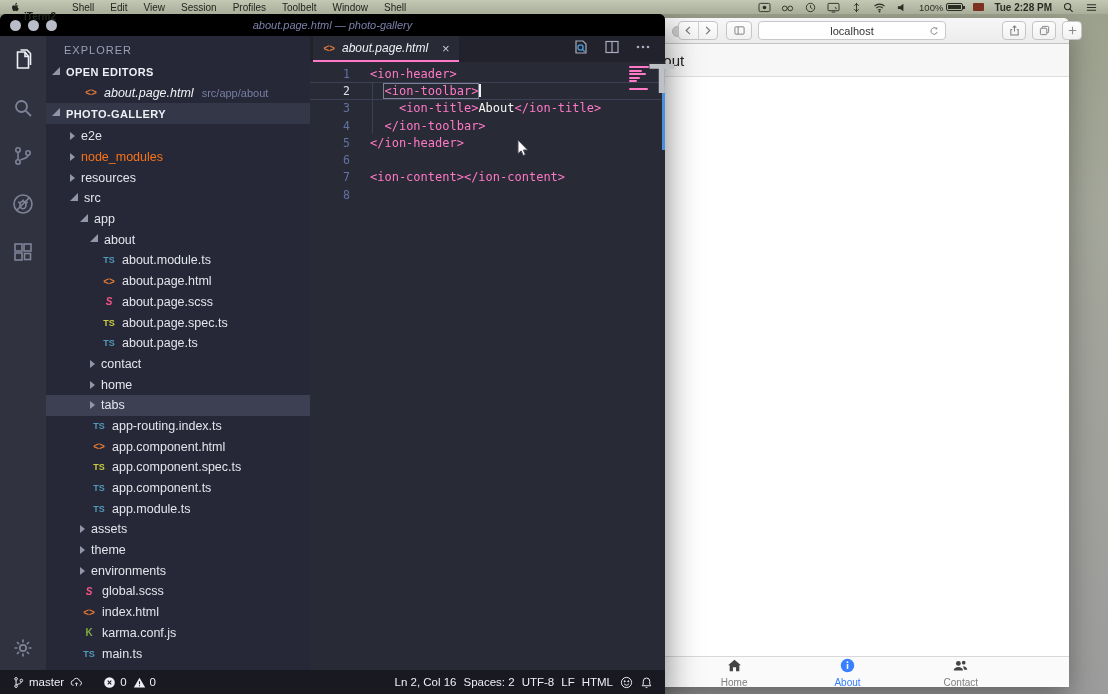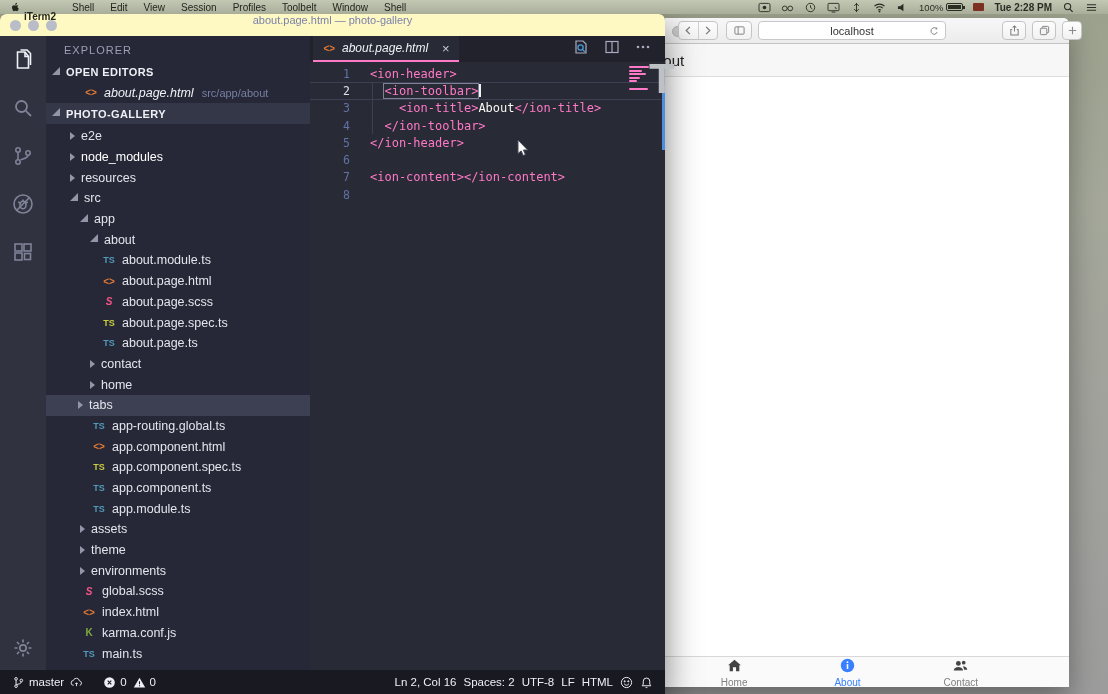--- a/index.html
+++ b/index.html
@@ -22,22 +22,22 @@
   .battery-shape { width:17px; height:8px; border:1px solid #2a2d23; border-radius:2px; position:relative; }
   .battery-shape::after { content:""; position:absolute; right:-3px; top:2px; width:2px; height:3px; background:#2a2d23; }
   .battery-fill { position:absolute; inset:1px; background:#2a2d23; }
   .lang-flag { width:11px; height:8px; background:#7d2f22; border-radius:1px; }
   .mb-time { font-size:10px; font-weight:bold; white-space:nowrap; }
 
   
   #vscode { position:absolute; left:0; top:14px; width:665px; height:680px;
     background:#282a36; border-radius:6px 6px 0 0; box-shadow:0 14px 34px rgba(0,0,0,.5);
     z-index:10; display:flex; flex-direction:column; }
-  .vs-titlebar { height:22px; background:#fef9c3; border-radius:6px 6px 0 0;
-    display:flex; align-items:flex-start; position:relative; flex:none; }
+  .vs-titlebar { height:22px; background:#000000; border-radius:6px 6px 0 0;
+    display:flex; align-items:center; position:relative; flex:none;font-style:italic; }
   .tl-group { position:absolute; left:10px; top:6px; display:flex; gap:7px; }
   .tl { width:11px; height:11px; border-radius:50%; background:#b9bdc7; }
   .vs-title { margin:0 auto; font-size:11px; color:#7b81ab; }
 
   .vs-body { flex:1; display:flex; min-height:0; }
   .activitybar { width:46px; background:#30323f; display:flex; flex-direction:column;
     align-items:center; padding-top:12px; gap:24px; position:relative; flex:none; }
   .ab-icon { width:24px; height:24px; color:#7e8398; }
   .ab-icon svg { width:24px; height:24px; }
   .ab-icon.active { color:#eef0f6; }
@@ -50,21 +50,21 @@
   .section-head { height:20px; display:flex; align-items:center; padding-left:6px;
     font-weight:bold; font-size:11px; color:#eef0f5; letter-spacing:.4px; flex:none; }
   .section-head.project { background:#343748; height:21px; }
   .oe-item { height:21px; display:flex; align-items:center; padding-left:36px; flex:none; }
   .oe-name { font-style:italic; color:#f0f1f6; }
   .oe-detail { color:#787fa3; font-size:11px; margin-left:8px; }
   .tree { flex:1; padding-top:2px; overflow:hidden; }
   .row { height:20.7px; display:flex; align-items:center; white-space:nowrap; }
   .row.selected { background:#3d4053; }
   .row .nm { color:#e3e5ec; }
-  .row.dimmed .nm { color:#ffffff; }
+  .row.dimmed .nm { color:#f97316; }
   .tw { display:inline-block; width:0; height:0; margin-right:6px; flex:none; }
   .tw.col { border-top:4px solid transparent; border-bottom:4px solid transparent; border-left:5px solid #9296a8; }
   .tw.exp { border:4.5px solid transparent; border-bottom-color:#9296a8; border-right-color:#9296a8; margin-top:-3px; }
   .fi { width:18px; text-align:center; margin-right:4px; font-weight:bold; font-size:9px; flex:none; }
 
   .editor-col { flex:1; display:flex; flex-direction:column; background:#282a36; min-width:0; position:relative; }
   .tabbar { height:26px; background:#21222c; display:flex; align-items:center; flex:none; }
   .tab { height:26px; margin-left:3px; padding:0 9px; display:flex; align-items:center; gap:6px;
     background:#282a36; border-bottom:2px solid #ff79c6; font-size:12px; color:#f1f2f7; font-style:italic; }
   .tab .fi { width:14px; margin-right:0; }
@@ -386,27 +386,27 @@
               <span class="nm">about.page.ts</span>
             </div>
             <div class="row" style="padding-left: 44px;">
               <span class="tw col"></span>
               <span class="nm">contact</span>
             </div>
             <div class="row" style="padding-left: 44px;">
               <span class="tw col"></span>
               <span class="nm">home</span>
             </div>
-            <div class="row selected" style="padding-left: 32px; text-align: right;">
+            <div class="row selected" style="padding-left: 44px; text-align: right;">
               <span class="tw col"></span>
               <span class="nm">tabs</span>
             </div>
             <div class="row" style="padding-left: 44px;">
               <span class="fi" style="color: rgb(81, 154, 186); font-size: 9px;">TS</span>
-              <span class="nm">app-routing.global.ts</span>
+              <span class="nm">app-routing.index.ts</span>
             </div>
             <div class="row" style="padding-left: 44px;">
               <span class="fi" style="color: rgb(227, 121, 51); font-size: 10px;">&lt;&gt;</span>
               <span class="nm">app.component.html</span>
             </div>
             <div class="row" style="padding-left: 44px;">
               <span class="fi" style="color: rgb(203, 203, 65); font-size: 9px;">TS</span>
               <span class="nm">app.component.spec.ts</span>
             </div>
             <div class="row" style="padding-left: 44px;">

